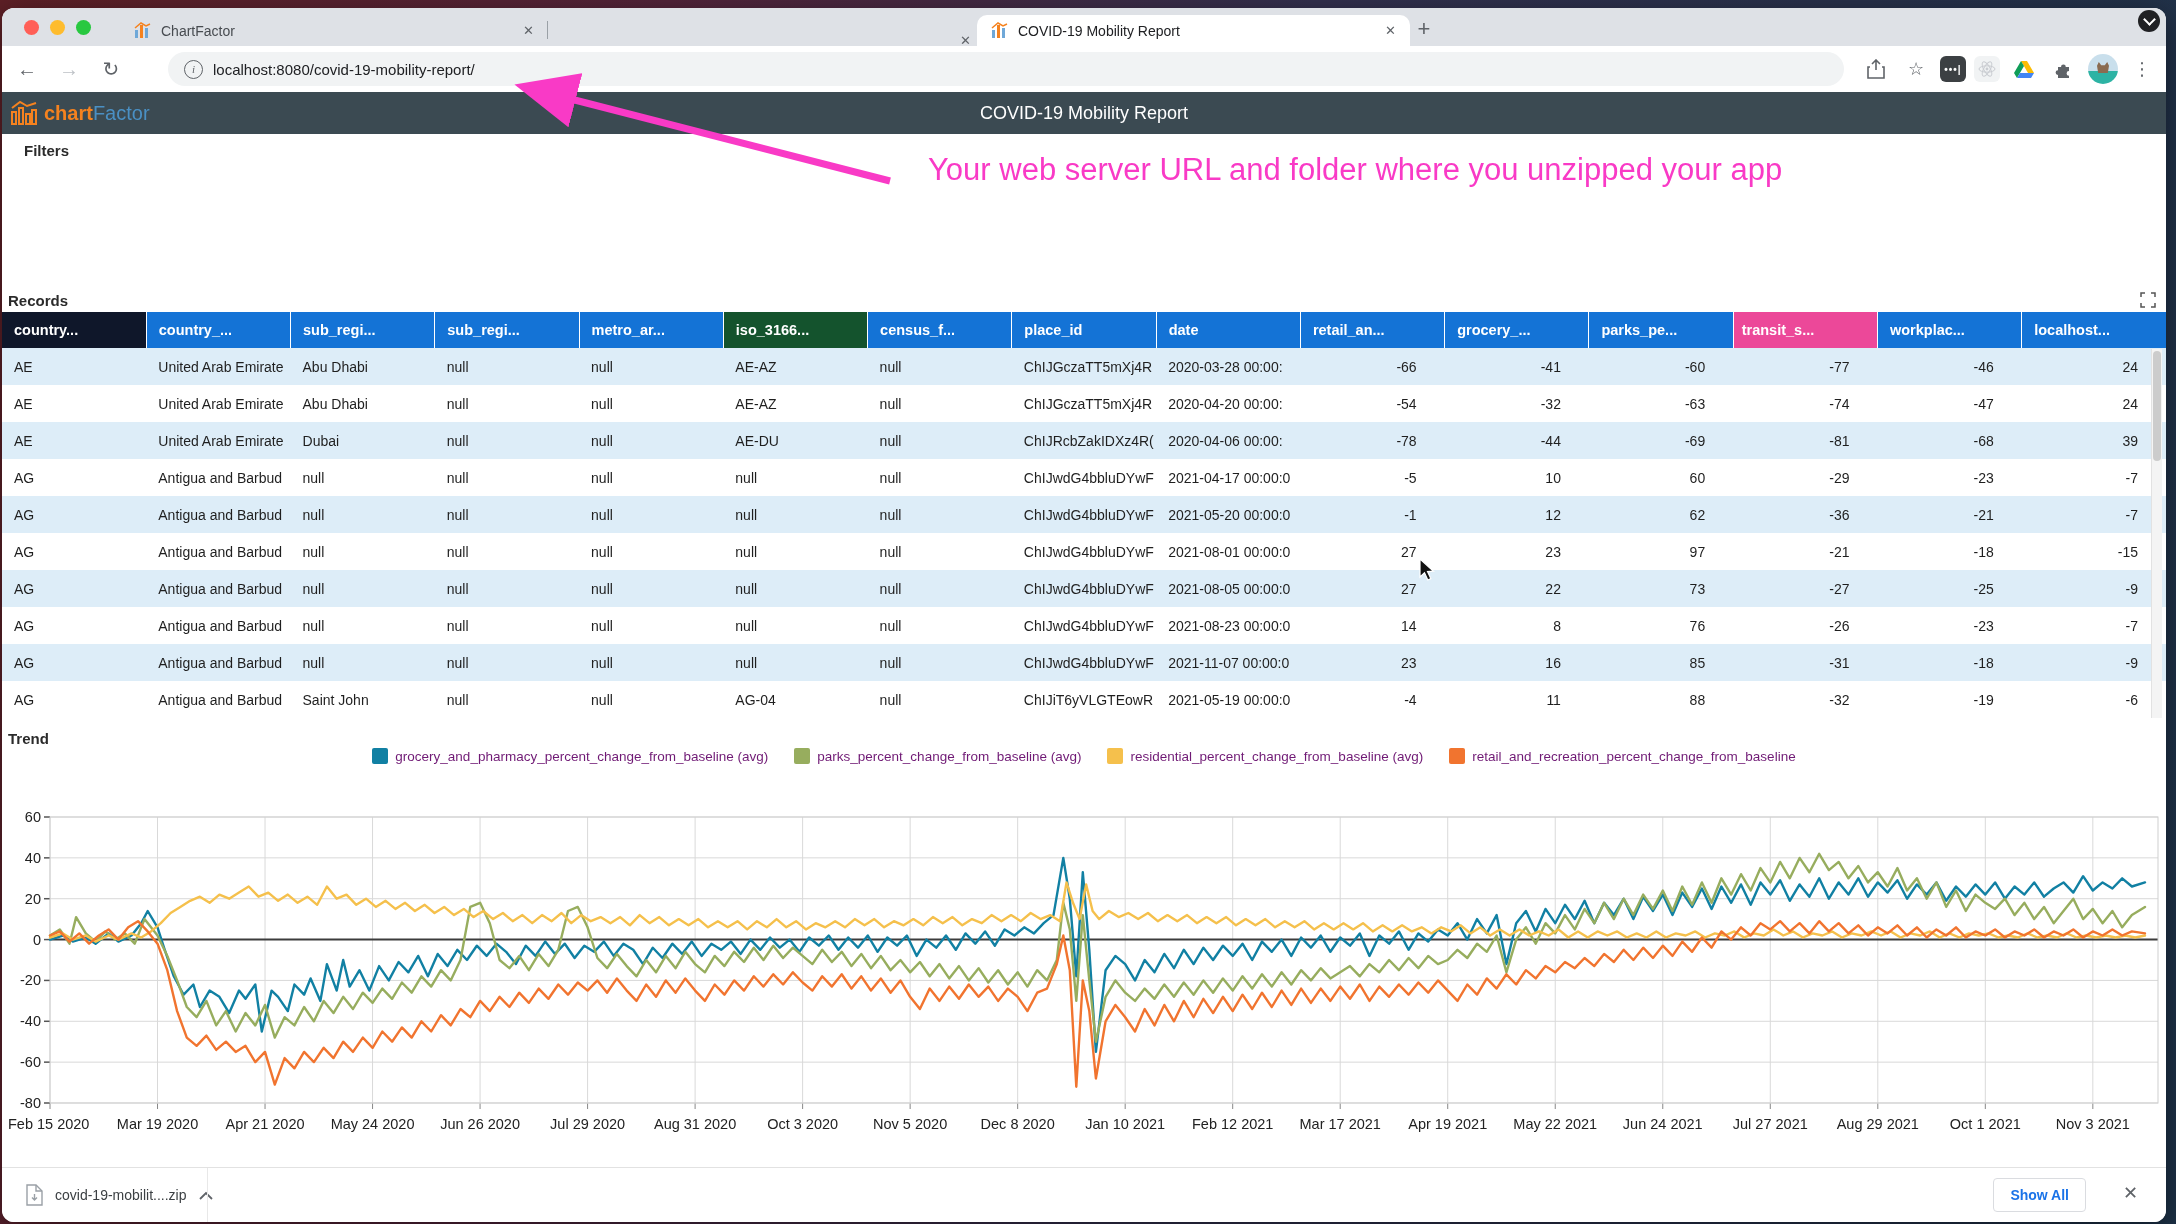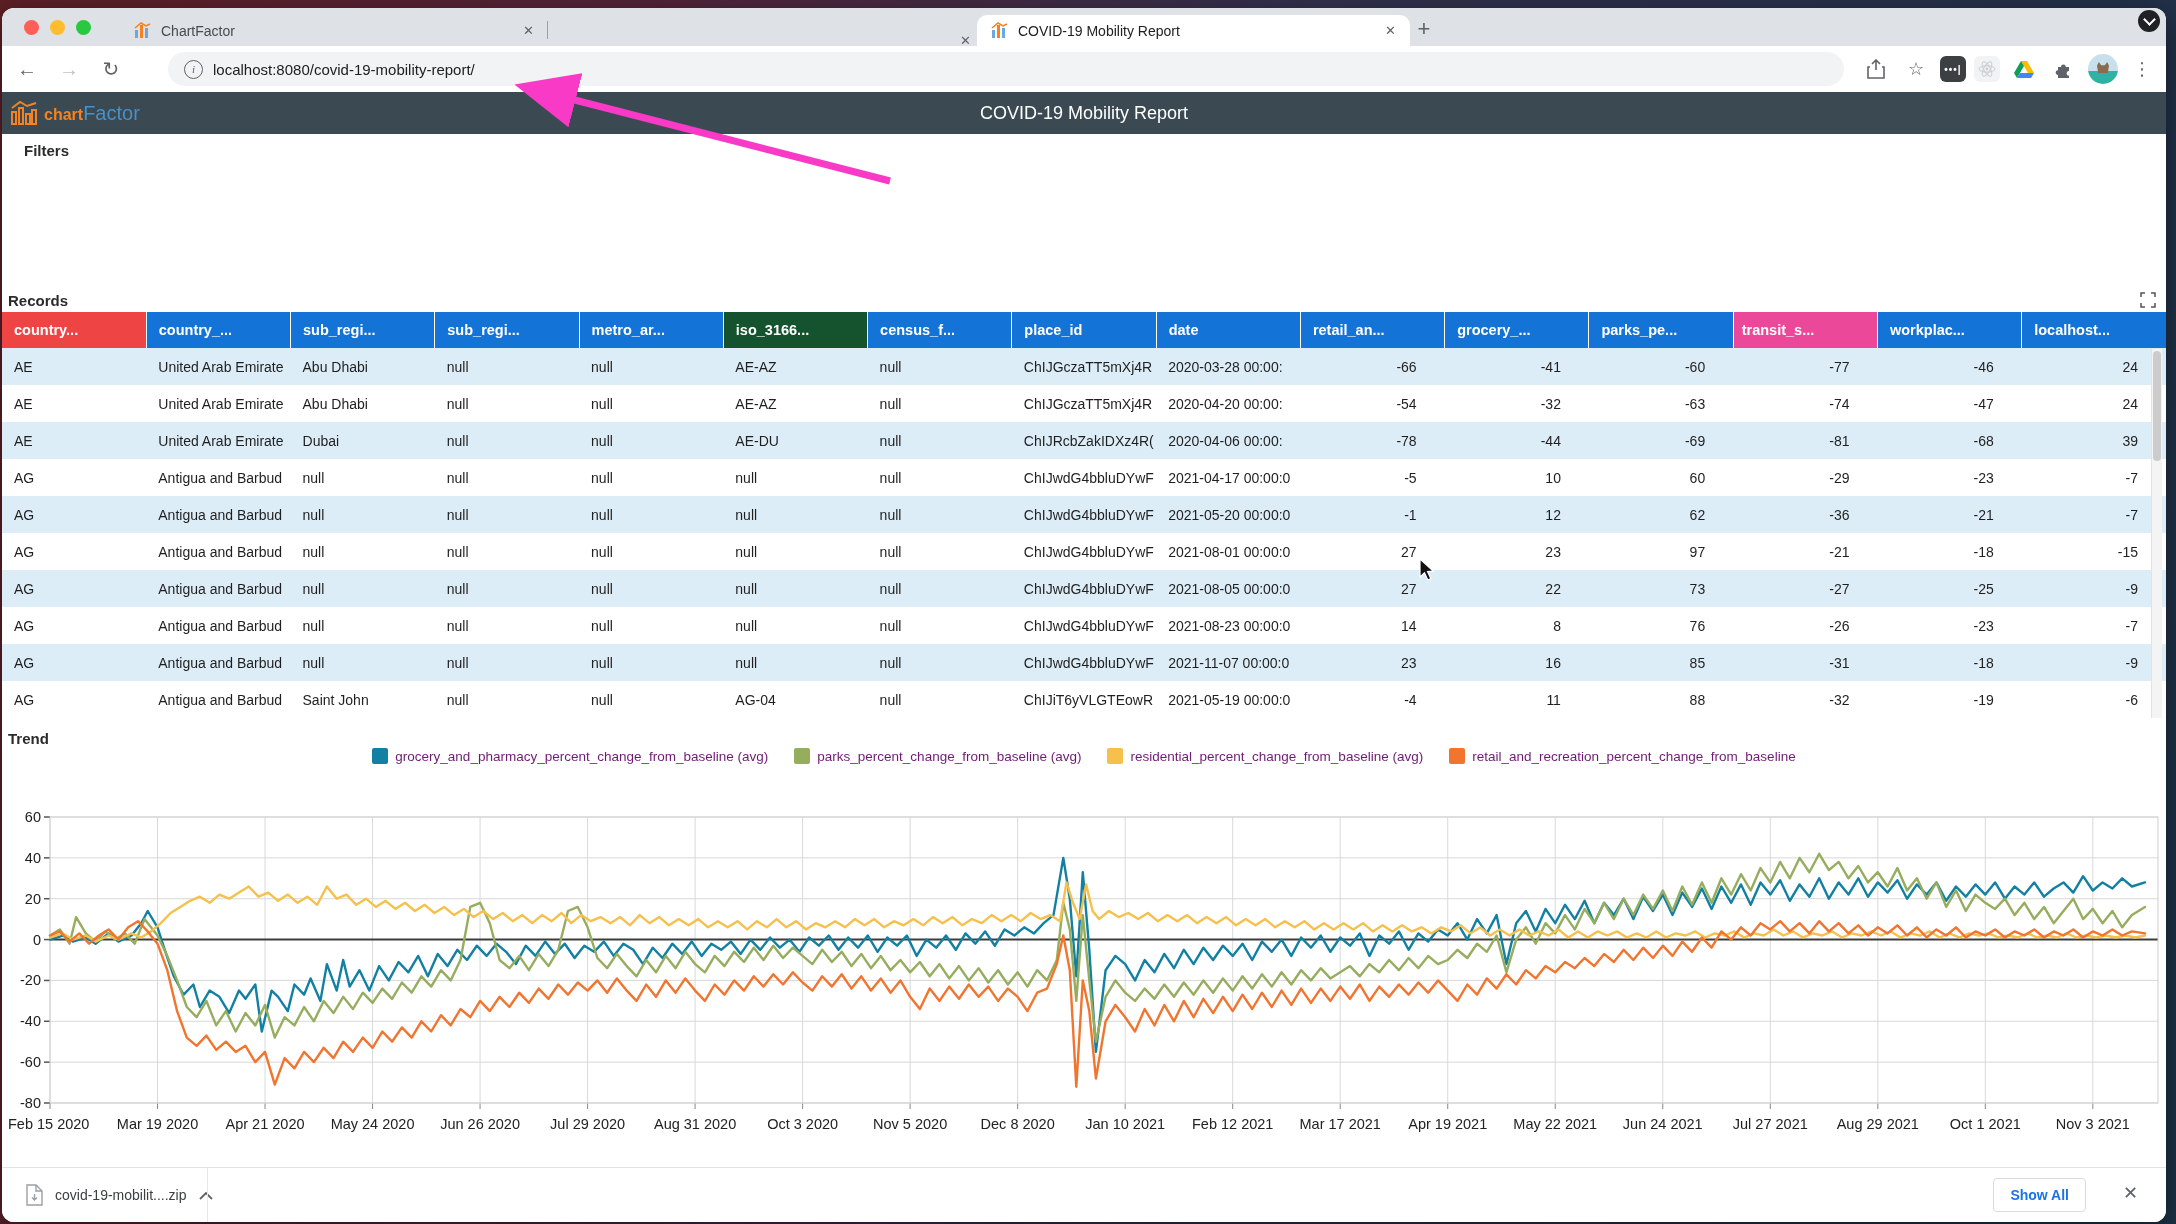--- a/index.html
+++ b/index.html
@@ -37,21 +37,21 @@
   .tbi{width:32px;height:32px;display:flex;align-items:center;justify-content:center;font-size:18px;color:#5f6368;}
   .ext-dark{width:26px;height:26px;border-radius:6px;background:#3c4043;color:#fff;font-size:10px;letter-spacing:1px;
             display:flex;align-items:center;justify-content:center;font-weight:bold;}
   .ext-faded{width:26px;height:26px;border-radius:6px;background:#f1f3f4;display:flex;align-items:center;justify-content:center;}
   .avatar{width:30px;height:30px;border-radius:50%;background:linear-gradient(#c9dfec 58%,#2db3a4 58%);position:relative;overflow:hidden;}
   .avatar:after{content:"";position:absolute;left:9px;top:8px;width:12px;height:11px;background:#8a6b50;
             clip-path:polygon(0 35%,15% 0,35% 30%,65% 30%,85% 0,100% 35%,90% 100%,10% 100%);}
   
   .appheader{position:absolute;left:0;top:84px;width:100%;height:42px;background:#3b4a52;display:flex;align-items:center;}
   .logo{display:flex;align-items:center;gap:6px;margin-left:8px;}
-  .logo-chart{color:#f5821f;font-size:16px;font-weight:bold;}
+  .logo-chart{color:#f5821f;font-size:20px;font-weight:bold;}
   .logo-factor{color:#4a90c4;font-size:20px;}
   .apptitle{position:absolute;left:0;width:100%;text-align:center;color:#fff;font-size:18px;}
   
   .section-label{position:absolute;left:6px;font-size:15px;font-weight:bold;color:#2b2b2b;}
   
   .records-table{position:absolute;left:0;top:304px;width:2164px;border-collapse:collapse;table-layout:fixed;}
   .records-table th{background:#1473d6;color:#fff;font-size:14.5px;font-weight:bold;text-align:left;
                     height:36px;padding:0 0 0 12px;white-space:nowrap;overflow:hidden;}
   .records-table th:not(:first-child){border-left:1px solid rgba(255,255,255,.9);}
   .records-table td{font-size:14px;color:#1f1f1f;height:37px;padding:0 0 0 12px;white-space:nowrap;overflow:hidden;}
@@ -189,21 +189,21 @@
 
     <div class="section-label" style="top:284px;">Records</div>
     <div class="expand-btn">
       <svg width="16" height="16" viewBox="0 0 16 16">
           <path d="M1 5V1h4 M11 1h4v4 M15 11v4h-4 M5 15H1v-4" stroke="#555" fill="none" stroke-width="1.5"></path>
         </svg>
     </div>
     <table class="records-table">
       <thead>
           <tr id="records-head-row">
-            <th style="background: #ef4444;">country...</th>
+            <th style="background: #0f172a;">country...</th>
             <th style="background: rgb(20, 115, 214);">country_...</th>
             <th style="background: rgb(20, 115, 214);">sub_regi...</th>
             <th style="background: rgb(20, 115, 214);">sub_regi...</th>
             <th style="background: rgb(20, 115, 214);">metro_ar...</th>
             <th style="background: #14532d;">iso_3166...</th>
             <th style="background: rgb(20, 115, 214); margin-top: 40px;">census_f...</th>
             <th style="background: rgb(20, 115, 214);">place_id</th>
             <th style="background: rgb(20, 115, 214);">date</th>
             <th style="background: rgb(20, 115, 214);">retail_an...</th>
             <th style="background: rgb(20, 115, 214);">grocery_...</th>
@@ -512,20 +512,21 @@
         <svg width="14" height="9" viewBox="0 0 14 9">
             <path d="M1 8 L7 2 L13 8" stroke="#5f6368" stroke-width="1.8" fill="none"></path>
           </svg>
       </div>
       <div class="dlsep"></div>
       <div class="showall">Show All</div>
       <div class="dlclose">✕</div>
     </div>
   </div>
 
+  <div class="annotation-text" style="color: rgb(249, 58, 198);">Your web server URL and folder where you unzipped your app</div>
   <svg class="annotation-svg" width="2176" height="260">
     <defs>
         <marker id="arrowhead" markerWidth="9" markerHeight="8" refX="7" refY="4" orient="auto">
           <polygon points="0 0, 9 4, 0 8" fill="#f93ac6"></polygon>
         </marker>
       </defs>
     <line id="annot-line" x1="890" y1="181" x2="528" y2="88" stroke="#f93ac6" stroke-width="7" marker-end="url(#arrowhead)"></line>
   </svg>
 
   <svg class="cursor-svg" width="24" height="26">

